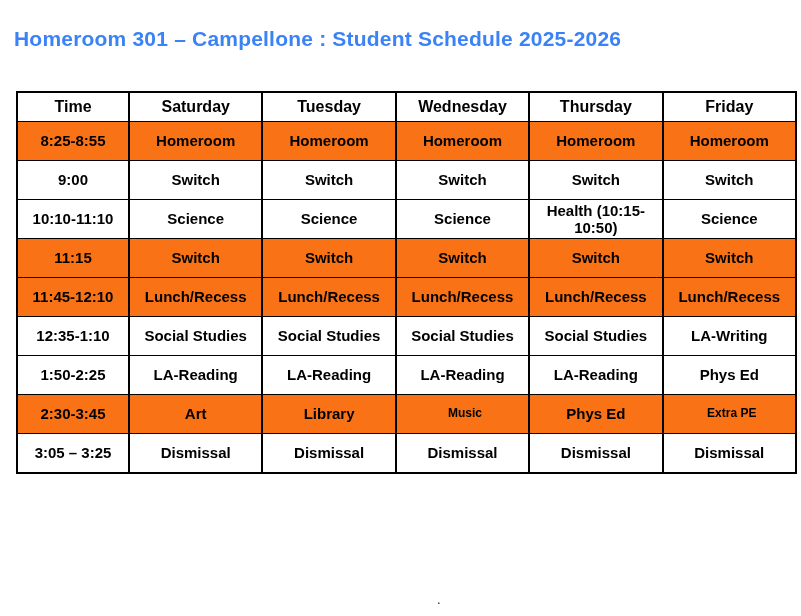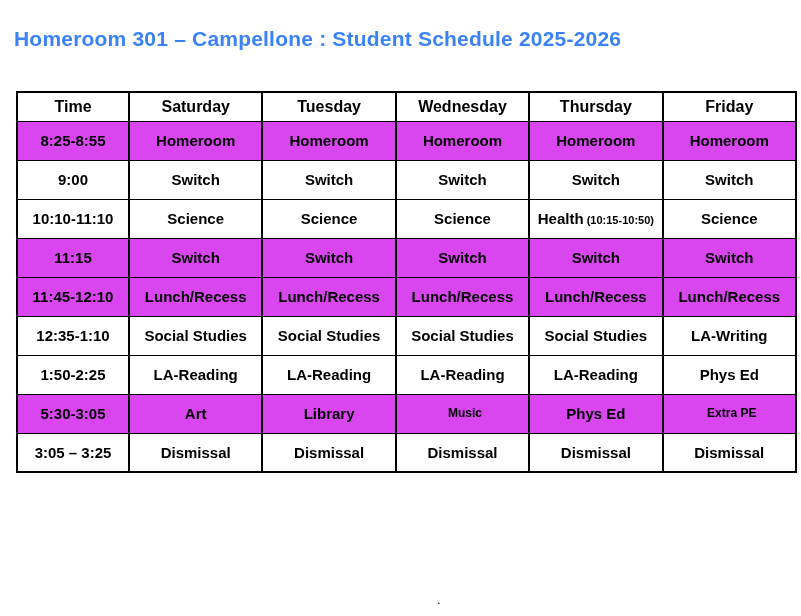--- a/index.html
+++ b/index.html
@@ -54,23 +54,23 @@
   th {
     height: 29px;
     font-size: 16px;
     background: #ffffff;
   }
   td {
     height: 39px;
     font-size: 15px;
     background: #ffffff;
   }
-  tr.shaded td { background: #d946ef; }
+  tr.shaded td { background: #f97316; }
   td .note {
-    font-size: 11px;
+    font-size: 15px;
     font-weight: 700;
   }
   td.small-text { font-size: 12px; padding-left: 8px; }
   .stray-period {
     position: absolute;
     left: 437px;
     top: 592px;
     font-size: 13px;
     font-weight: 400;
     color: #1a1a1a;
@@ -152,21 +152,21 @@
         </tr>
         <tr>
           <td>1:50-2:25</td>
           <td>LA-Reading</td>
           <td>LA-Reading</td>
           <td>LA-Reading</td>
           <td>LA-Reading</td>
           <td>Phys Ed</td>
         </tr>
         <tr class="shaded">
-          <td>5:30-3:05</td>
+          <td>2:30-3:45</td>
           <td>Art</td>
           <td>Library</td>
           <td class="small-text">Music</td>
           <td>Phys Ed</td>
           <td class="small-text">Extra PE</td>
         </tr>
         <tr>
           <td>3:05 – 3:25</td>
           <td>Dismissal</td>
           <td>Dismissal</td>

